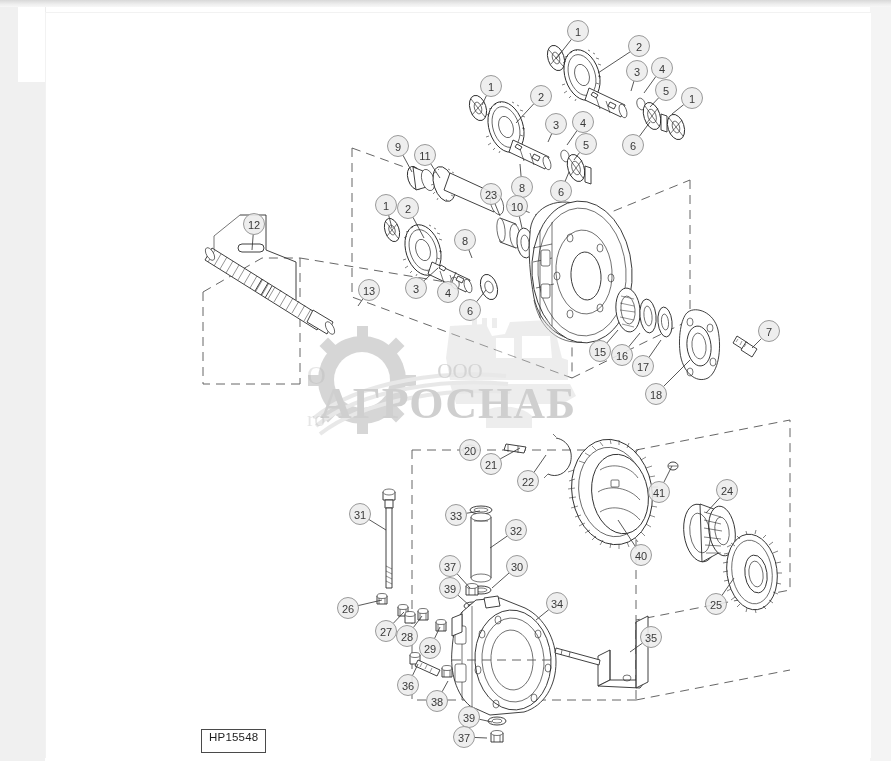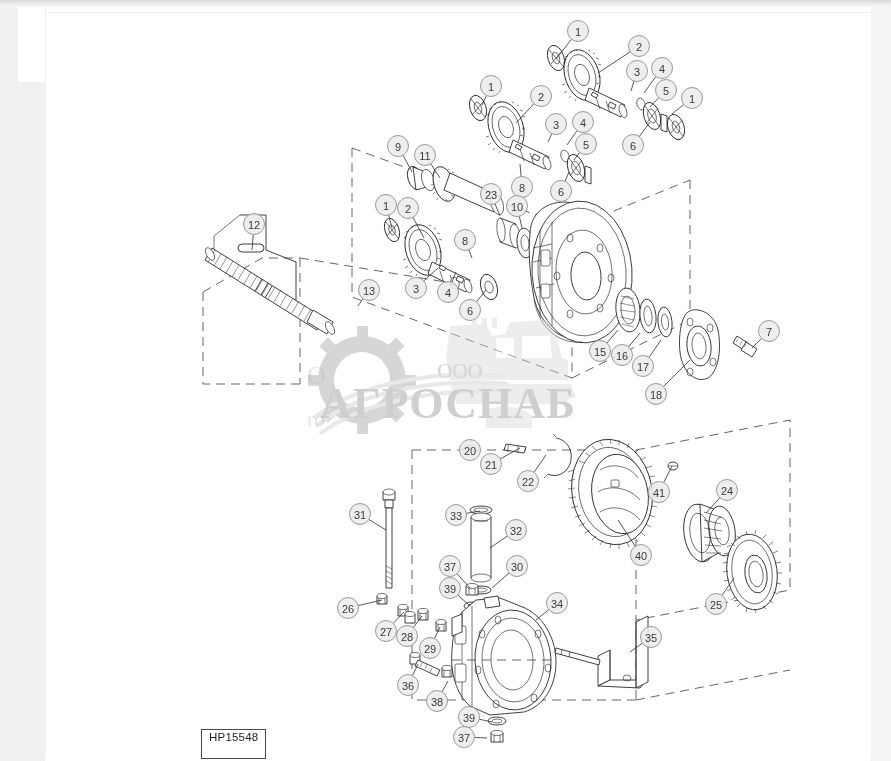--- a/index.html
+++ b/index.html
@@ -50,21 +50,21 @@
     position: absolute;
     left: 300px; top: 318px;
     width: 300px; height: 135px;
     opacity: 0.42;
     pointer-events: none;
   }
   #partnum {
     position: absolute;
     left: 201px; top: 729px;
     border: 1px solid #4a4a4a;
-    padding: 1px 7px 14px 7px;
+    padding: 1px 7px 8px 7px;
     font-size: 11.5px;
     color: #1e1e1e;
     background: #ffffff;
     letter-spacing: 0.2px;
     line-height: 13px;
   }
   .callout-num {
     font-family: "Liberation Sans", sans-serif;
     font-size: 11px;
     fill: #3a3a3a;

